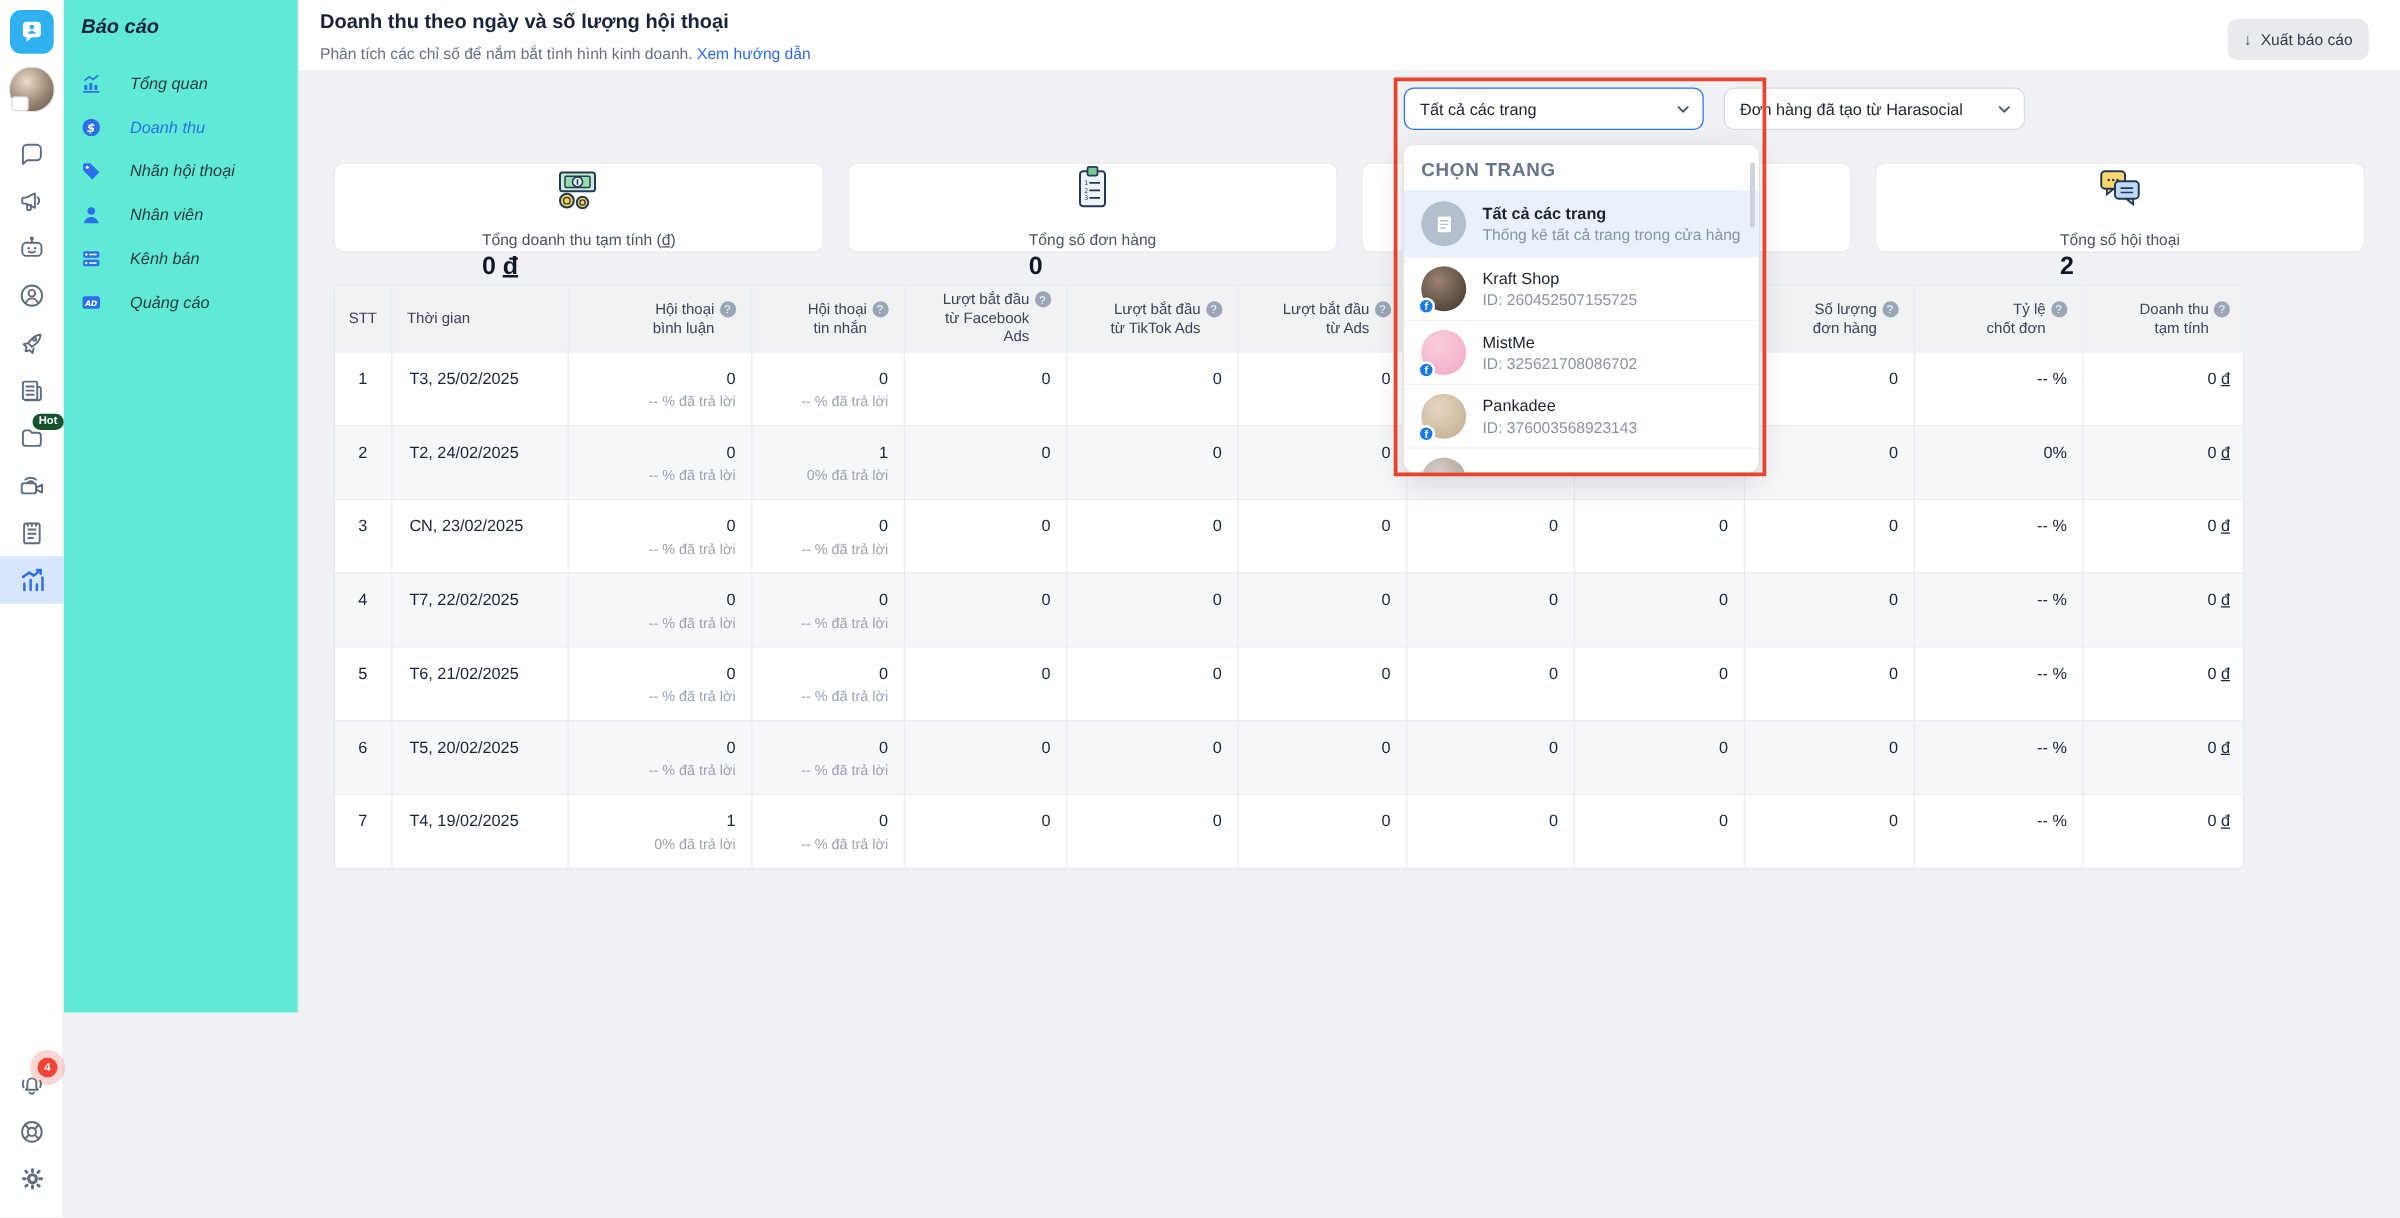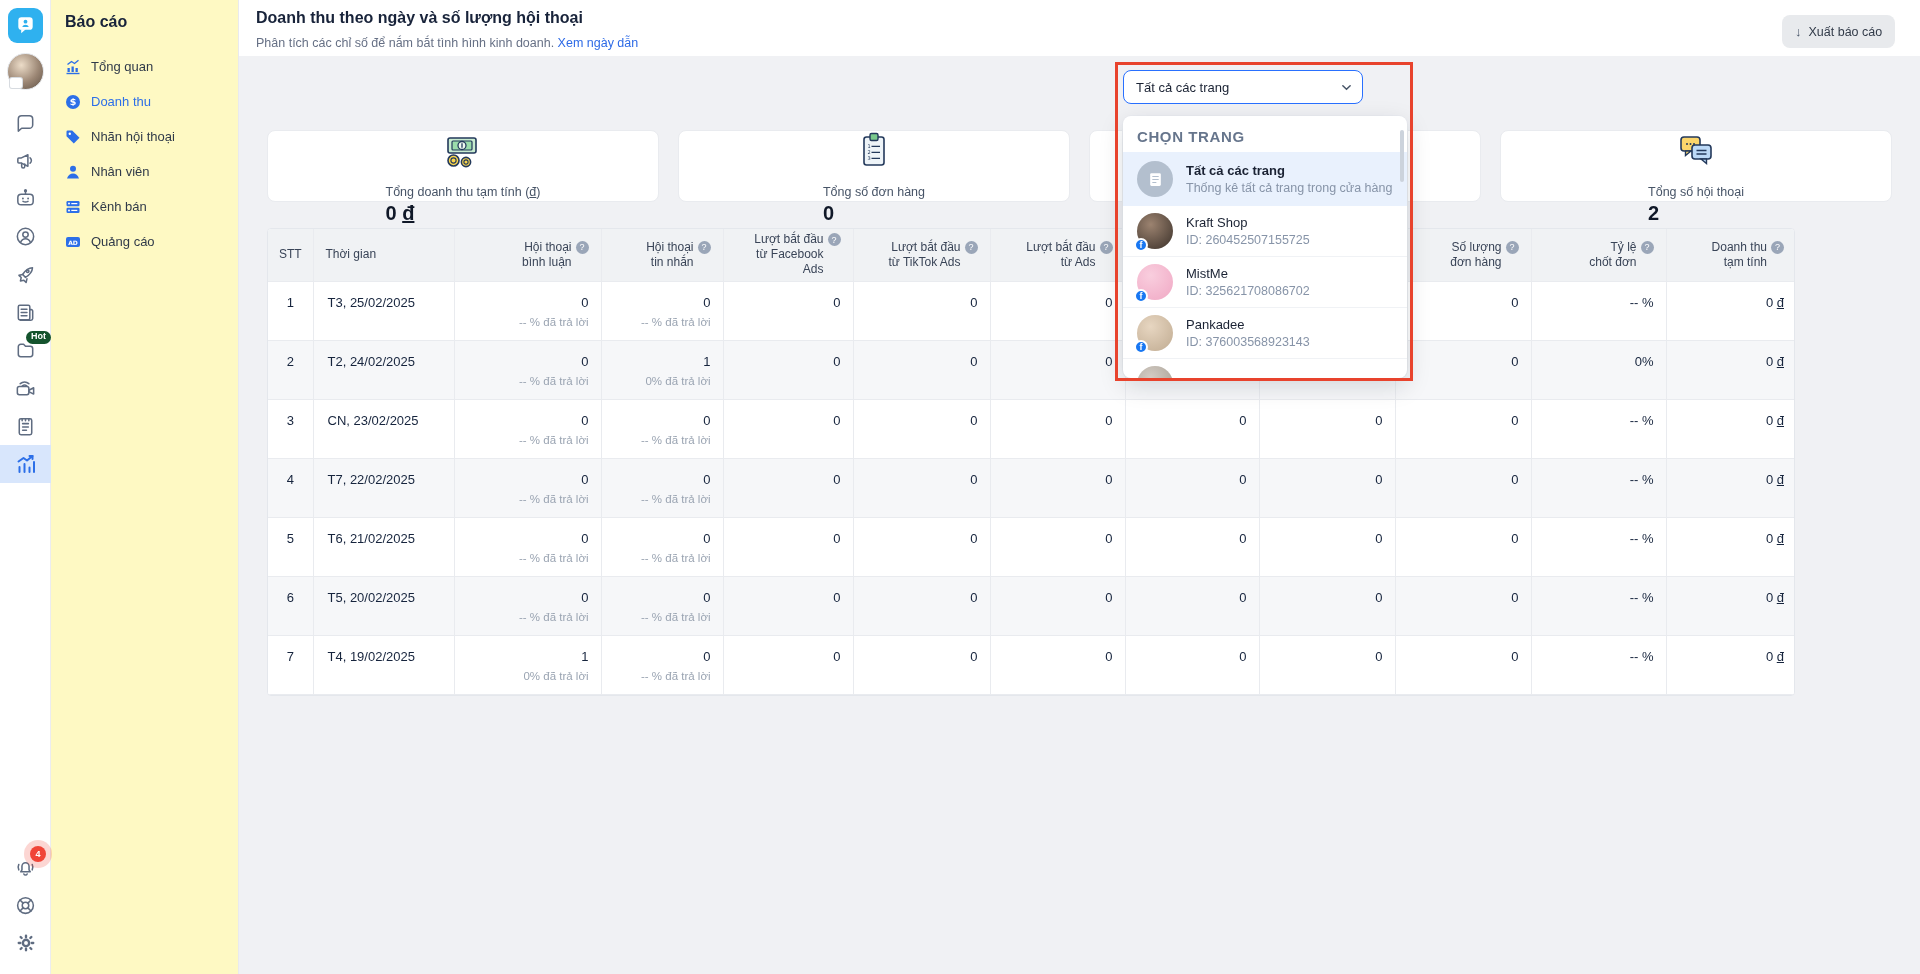--- a/index.html
+++ b/index.html
@@ -25,25 +25,25 @@
   .rail-btn { position:relative; width:51px; height:38px; display:flex; align-items:center;
           justify-content:center; cursor:pointer; }
   .rail-btn.active { background:#d8e6fc; }
   .hot-badge { position:absolute; top:0px; right:0px; background:#14532d; color:#fff; font-size:9px;
           font-weight:bold; padding:1px 5px 2px; border-radius:8px; line-height:1.1; }
   .notif-badge { position:absolute; top:-2px; right:5px; width:16px; height:16px; border-radius:50%;
           background:#f04438; color:#fff; font-size:9px; font-weight:bold; display:flex; align-items:center;
           justify-content:center; box-shadow:0 0 0 6px rgba(240,68,56,.22); }
 
   
-  .sidebar { position:absolute; left:51px; top:0; width:188px; height:974px; background:#fef9c3;
-          border-right:1px solid #e9eaee; z-index:20; }
+  .sidebar { position:absolute; left:51px; top:0; width:188px; height:810px; background:#5eead4;
+          border-right:1px solid #e9eaee; z-index:20;font-style:italic; }
   .sidebar h1 { font-size:16px; font-weight:bold; color:#18233a; padding:13px 14px 10px; }
   .side-menu { list-style:none; padding-top:8px; }
-  .side-item { display:flex; align-items:center; gap:10px; padding:9px 14px; font-size:13px;
+  .side-item { display:flex; align-items:center; gap:23px; padding:9px 14px; font-size:13px;
           font-weight:500; color:#303a49; cursor:pointer; line-height:17px; }
   .side-item.active { color:#2c6fe8; }
   .side-item .ic { width:16px; height:16px; flex:0 0 16px; display:flex; }
 
   
   .topband { position:absolute; left:239px; top:0; width:1681px; height:56px; background:#fff; }
   .page-title { position:absolute; left:256px; top:9px; font-size:16px; font-weight:bold; color:#18233a; }
   .page-sub { position:absolute; left:256px; top:36px; font-size:12.5px; color:#667085; }
   .page-sub a { color:#2e6be6; text-decoration:none; cursor:pointer; }
   .export-btn { position:absolute; left:1782px; top:15px; height:33px; padding:0 13px; background:#e8eaed;
@@ -302,29 +302,37 @@
           </span>
           <span>Quảng cáo</span>
         </li>
       </ul>
   </nav>
 
   <div class="topband"></div>
   <div class="page-title">Doanh thu theo ngày và số lượng hội thoại</div>
   <div class="page-sub">
     <span>Phân tích các chỉ số để nắm bắt tình hình kinh doanh.</span>
-    <a>Xem ngày dẫn</a>
+    <a>Xem hướng dẫn</a>
   </div>
   <button class="export-btn">
     <span class="arr">↓</span>
     <span>Xuất báo cáo</span>
   </button>
 
   <div class="ctl" id="pageSelect">
     <span>Tất cả các trang</span>
+    <span class="chev">
+      <svg width="11" height="11" viewBox="0 0 12 12" fill="none" stroke="#475467" stroke-width="1.6" stroke-linecap="round">
+          <path d="M2 4l4 4 4-4"></path>
+        </svg>
+    </span>
+  </div>
+  <div class="ctl" id="orderSelect">
+    <span>Đơn hàng đã tạo từ Harasocial</span>
     <span class="chev">
       <svg width="11" height="11" viewBox="0 0 12 12" fill="none" stroke="#475467" stroke-width="1.6" stroke-linecap="round">
           <path d="M2 4l4 4 4-4"></path>
         </svg>
     </span>
   </div>
 
   <div id="cards">
       <div class="card" style="left: 267px;">
         <span class="cicon"><svg viewBox="0 0 40 40" width="40" height="40">

